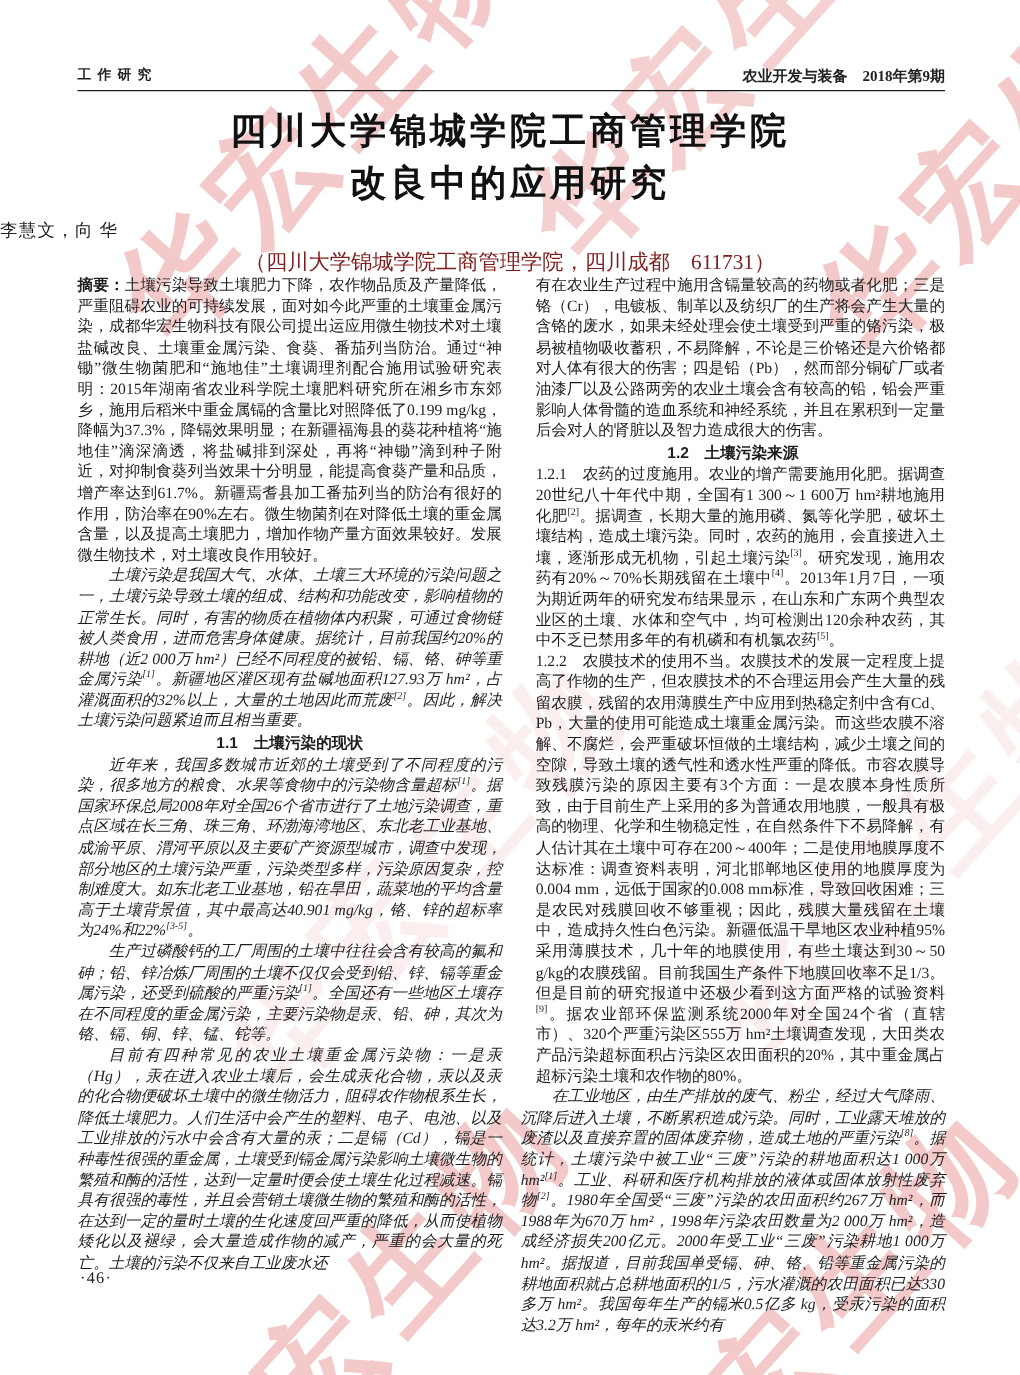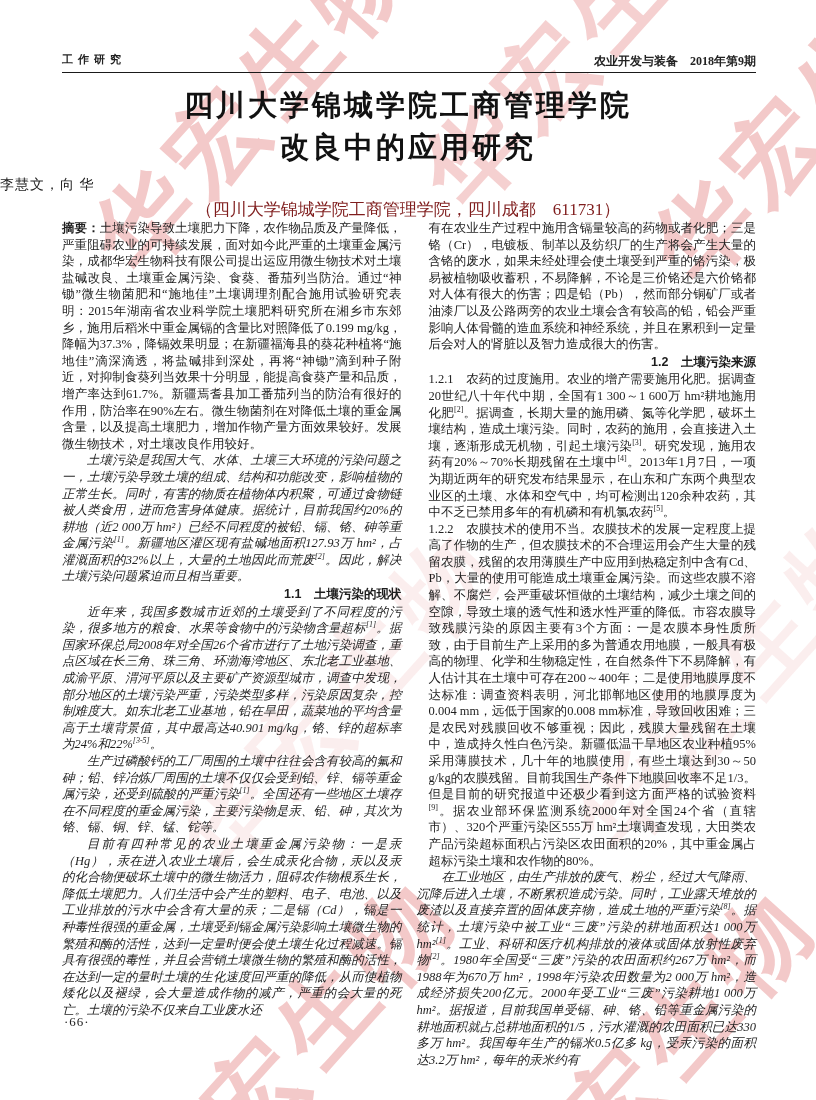--- a/index.html
+++ b/index.html
@@ -49,21 +49,21 @@
     position:absolute; z-index:2; left:62px; top:220px; width:694px;
     display:flex; gap:15px;
   }
   .col{width:340px; font-size:12.5px; line-height:16.6px;}
   .blk{margin:0; text-align:justify;}
   .p{text-indent:2em;font-style:italic;}
   .pflush{text-indent:0;margin-left:12px;}
   .pl{text-indent:0;}
   .h{
     font-family:"Liberation Sans","DejaVu Sans",sans-serif;
-    font-weight:bold; text-align:right; padding:1px 0;
+    font-weight:bold; text-align:center; padding:1px 0;
   }
   .lbl{font-family:"Liberation Sans","DejaVu Sans",sans-serif; font-weight:bold;}
   sup{font-size:8px; line-height:0; vertical-align:super;}
   
   .pageno{position:absolute; z-index:2; left:64px; top:1014px; font-size:13px; color:#222; letter-spacing:1px;}
 </style>
 </head>
 <body>
 
 <div class="page">
@@ -100,14 +100,14 @@
       </div>
     <div class="col" id="col-right">
         <p class="blk pflush">有在农业生产过程中施用含镉量较高的药物或者化肥；三是铬（Cr），电镀板、制革以及纺织厂的生产将会产生大量的含铬的废水，如果未经处理会使土壤受到严重的铬污染，极易被植物吸收蓄积，不易降解，不论是三价铬还是六价铬都对人体有很大的伤害；四是铅（Pb），然而部分铜矿厂或者油漆厂以及公路两旁的农业土壤会含有较高的铅，铅会严重影响人体骨髓的造血系统和神经系统，并且在累积到一定量后会对人的肾脏以及智力造成很大的伤害。</p>
         <p class="blk h">1.2　土壤污染来源</p>
         <p class="blk pflush">1.2.1　农药的过度施用。农业的增产需要施用化肥。据调查20世纪八十年代中期，全国有1 300～1 600万 hm²耕地施用化肥<sup>[2]</sup>。据调查，长期大量的施用磷、氮等化学肥，破坏土壤结构，造成土壤污染。同时，农药的施用，会直接进入土壤，逐渐形成无机物，引起土壤污染<sup>[3]</sup>。研究发现，施用农药有20%～70%长期残留在土壤中<sup>[4]</sup>。2013年1月7日，一项为期近两年的研究发布结果显示，在山东和广东两个典型农业区的土壤、水体和空气中，均可检测出120余种农药，其中不乏已禁用多年的有机磷和有机氯农药<sup>[5]</sup>。</p>
         <p class="blk pflush">1.2.2　农膜技术的使用不当。农膜技术的发展一定程度上提高了作物的生产，但农膜技术的不合理运用会产生大量的残留农膜，残留的农用薄膜生产中应用到热稳定剂中含有Cd、Pb，大量的使用可能造成土壤重金属污染。而这些农膜不溶解、不腐烂，会严重破坏恒做的土壤结构，减少土壤之间的空隙，导致土壤的透气性和透水性严重的降低。市容农膜导致残膜污染的原因主要有3个方面：一是农膜本身性质所致，由于目前生产上采用的多为普通农用地膜，一般具有极高的物理、化学和生物稳定性，在自然条件下不易降解，有人估计其在土壤中可存在200～400年；二是使用地膜厚度不达标准：调查资料表明，河北邯郸地区使用的地膜厚度为0.004 mm，远低于国家的0.008 mm标准，导致回收困难；三是农民对残膜回收不够重视；因此，残膜大量残留在土壤中，造成持久性白色污染。新疆低温干旱地区农业种植95%采用薄膜技术，几十年的地膜使用，有些土壤达到30～50 g/kg的农膜残留。目前我国生产条件下地膜回收率不足1/3。但是目前的研究报道中还极少看到这方面严格的试验资料<sup>[9]</sup>。据农业部环保监测系统2000年对全国24个省（直辖市）、320个严重污染区555万 hm²土壤调查发现，大田类农产品污染超标面积占污染区农田面积的20%，其中重金属占超标污染土壤和农作物的80%。</p>
         <p class="blk p">在工业地区，由生产排放的废气、粉尘，经过大气降雨、沉降后进入土壤，不断累积造成污染。同时，工业露天堆放的废渣以及直接弃置的固体废弃物，造成土地的严重污染<sup>[8]</sup>。据统计，土壤污染中被工业“三废”污染的耕地面积达1 000万 hm²<sup>[1]</sup>。工业、科研和医疗机构排放的液体或固体放射性废弃物<sup>[2]</sup>。1980年全国受“三废”污染的农田面积约267万 hm²，而1988年为670万 hm²，1998年污染农田数量为2 000万 hm²，造成经济损失200亿元。2000年受工业“三废”污染耕地1 000万 hm²。据报道，目前我国单受镉、砷、铬、铅等重金属污染的耕地面积就占总耕地面积的1/5，污水灌溉的农田面积已达330多万 hm²。我国每年生产的镉米0.5亿多 kg，受汞污染的面积达3.2万 hm²，每年的汞米约有</p>
       </div>
   </div>
 
-  <div class="pageno">·66·</div>
+  <div class="pageno">·46·</div>
 </div>
 
 </body></html>

